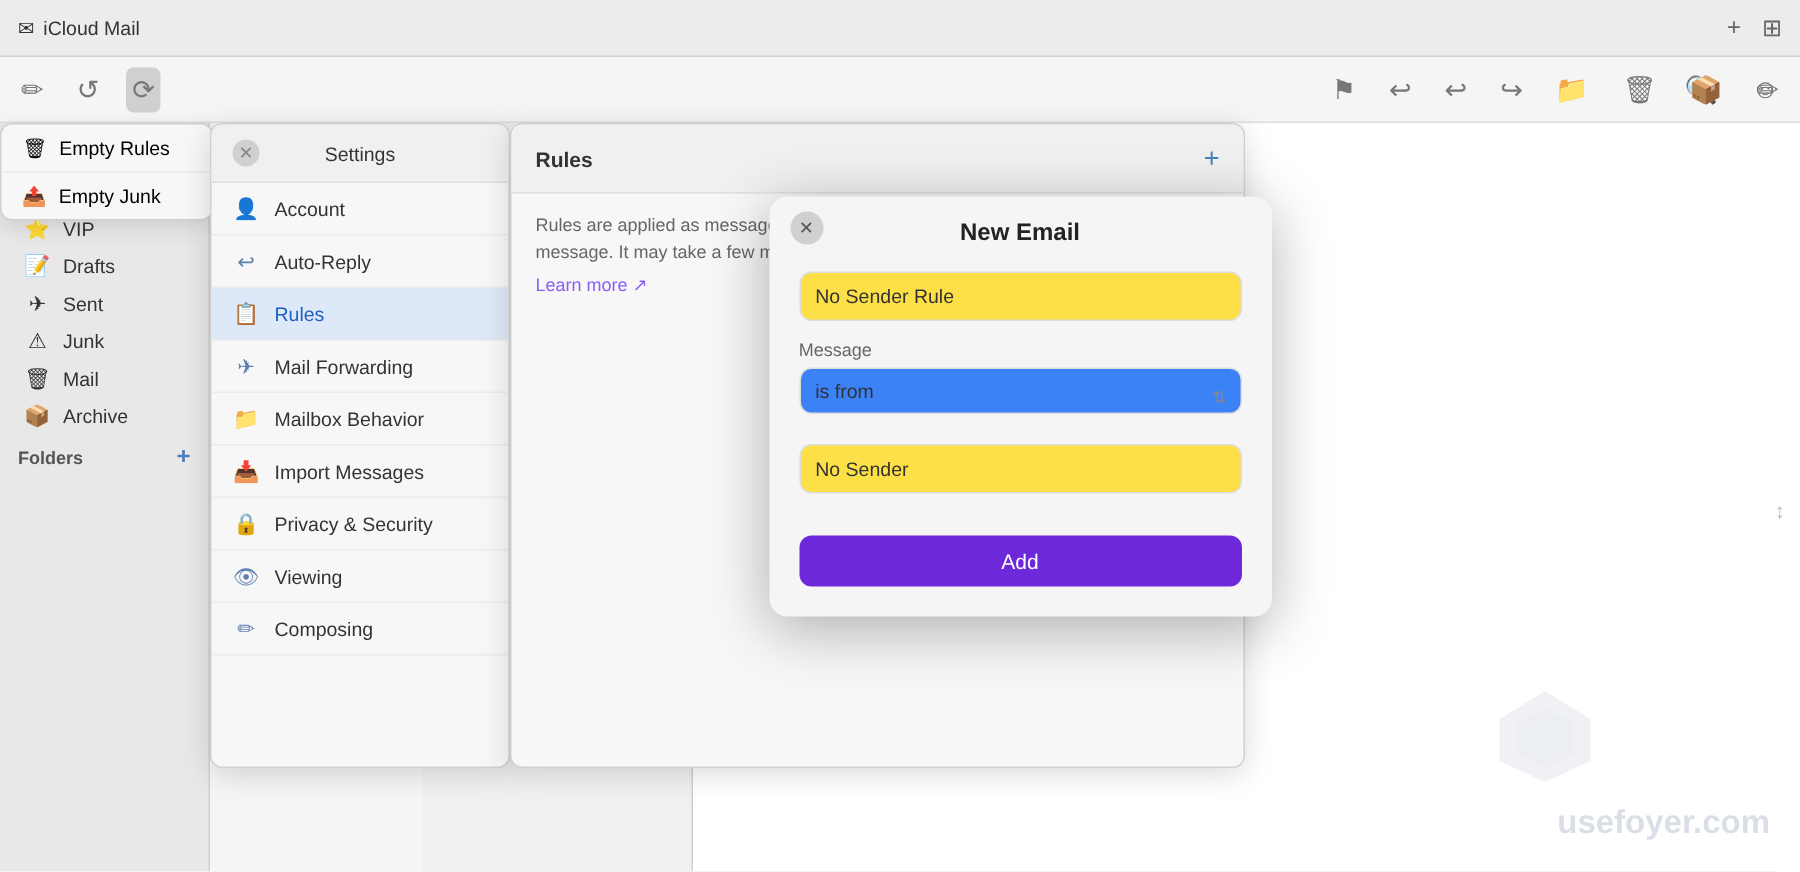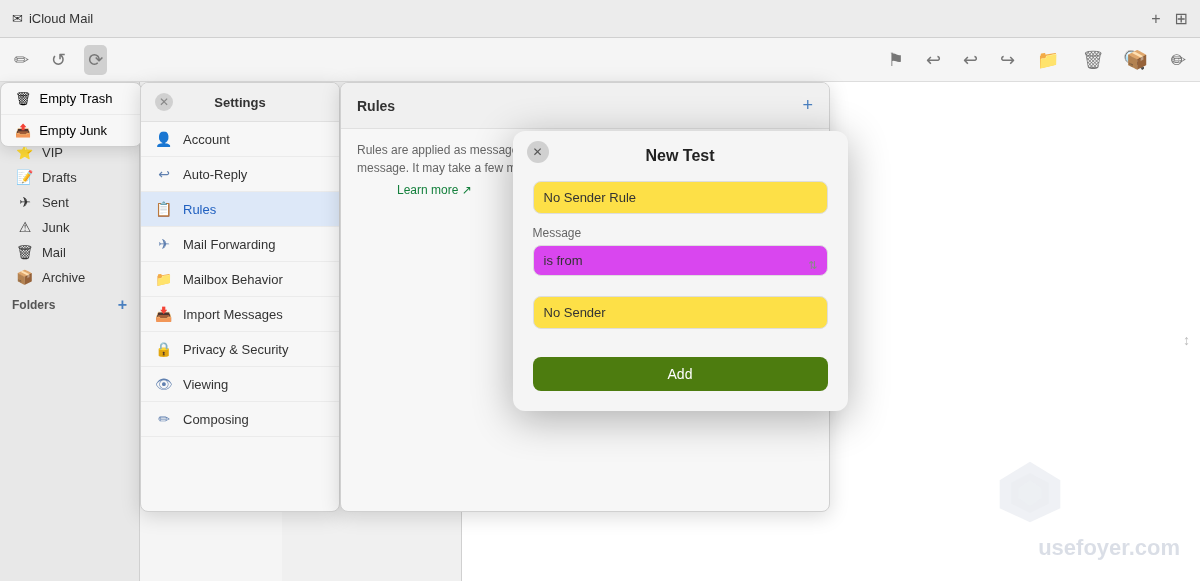--- a/index.html
+++ b/index.html
@@ -237,21 +237,21 @@
     .settings-header {
       display: flex;
       align-items: center;
       justify-content: space-between;
       padding: 10px 14px;
       border-bottom: 1px solid #e0e0e0;
       background: #f0f0f0;
     }
     .settings-title {
       font-size: 13px;
-      font-weight: 700;
+      font-weight: 400;
       color: #333;
     }
     .settings-close {
       font-size: 12px;
       color: #888;
       cursor: pointer;
       background: #d0d0d0;
       border-radius: 50%;
       width: 18px;
       height: 18px;
@@ -334,23 +334,22 @@
       cursor: pointer;
       font-weight: 300;
     }
     .rules-body {
       padding: 12px 16px;
       font-size: 12px;
       color: #666;
       line-height: 1.5;
     }
     .rules-link {
-      color: #15803d;
+      color: #8b5cf6;
       text-decoration: none;
-      margin-left: 40px;
     }
 
     
     .modal-backdrop {
       position: absolute;
       top: 0; left: 0; right: 0; bottom: 0;
       z-index: 20;
       display: flex;
       align-items: center;
       justify-content: center;
@@ -413,21 +412,21 @@
       color: #666;
       margin-bottom: 5px;
       display: block;
     }
     .modal-select {
       width: 100%;
       padding: 7px 10px;
       border: 1px solid #ddd;
       border-radius: 8px;
       font-size: 13px;
-      background: #d946ef;
+      background: #3b82f6;
       color: #333;
       margin-bottom: 10px;
       outline: none;
       appearance: none;
       -webkit-appearance: none;
       position: relative;
     }
     .select-wrapper {
       position: relative;
       margin-bottom: 10px;
@@ -439,21 +438,21 @@
       top: 50%;
       transform: translateY(-50%);
       color: #888;
       font-size: 11px;
       pointer-events: none;
     }
     .modal-add-btn {
       display: block;
       width: 100%;
       padding: 9px;
-      background: #4d7c0f;
+      background: #6d28d9;
       color: white;
       border: none;
       border-radius: 8px;
       font-size: 14px;
       font-weight: 500;
       cursor: pointer;
       margin-top: 16px;
     }
   </style>
 </head>
@@ -528,21 +527,21 @@
 
       <div class="sidebar-section-title-folders">
         <span>Folders</span>
         <span style="color:#4a80c0;font-size:16px;cursor:pointer;">+</span>
       </div>
     </div>
 
     <div class="context-menu">
       <div class="context-menu-item">
         <span>🗑</span>
-        <span>Empty Trash</span>
+        <span>Empty Rules</span>
       </div>
       <div class="context-menu-item">
         <span>📤</span>
         <span>Empty Junk</span>
       </div>
     </div>
 
     <div class="message-area" style="position:relative; margin-left:142px;">
       <div class="message-item">
         <div class="message-item-from">No Sender</div>
@@ -619,21 +618,21 @@
       <p style="margin-top:4px;"><a class="rules-link">Learn more ↗</a></p>
     </div>
   </div>
 
   <div class="modal-backdrop">
     <div class="modal">
       <div class="modal-header">
         <div class="modal-close">
           <span>✕</span>
         </div>
-        <span class="modal-title">New Test</span>
+        <span class="modal-title">New Email</span>
       </div>
       <div class="modal-body">
         <input class="modal-input" type="text" value="No Sender Rule" placeholder="No Sender Rule" style="">
 
         <label class="modal-label">Message</label>
 
         <div class="select-wrapper">
           <select class="modal-select">
             <option>is from</option>
             <option>is not from</option>

